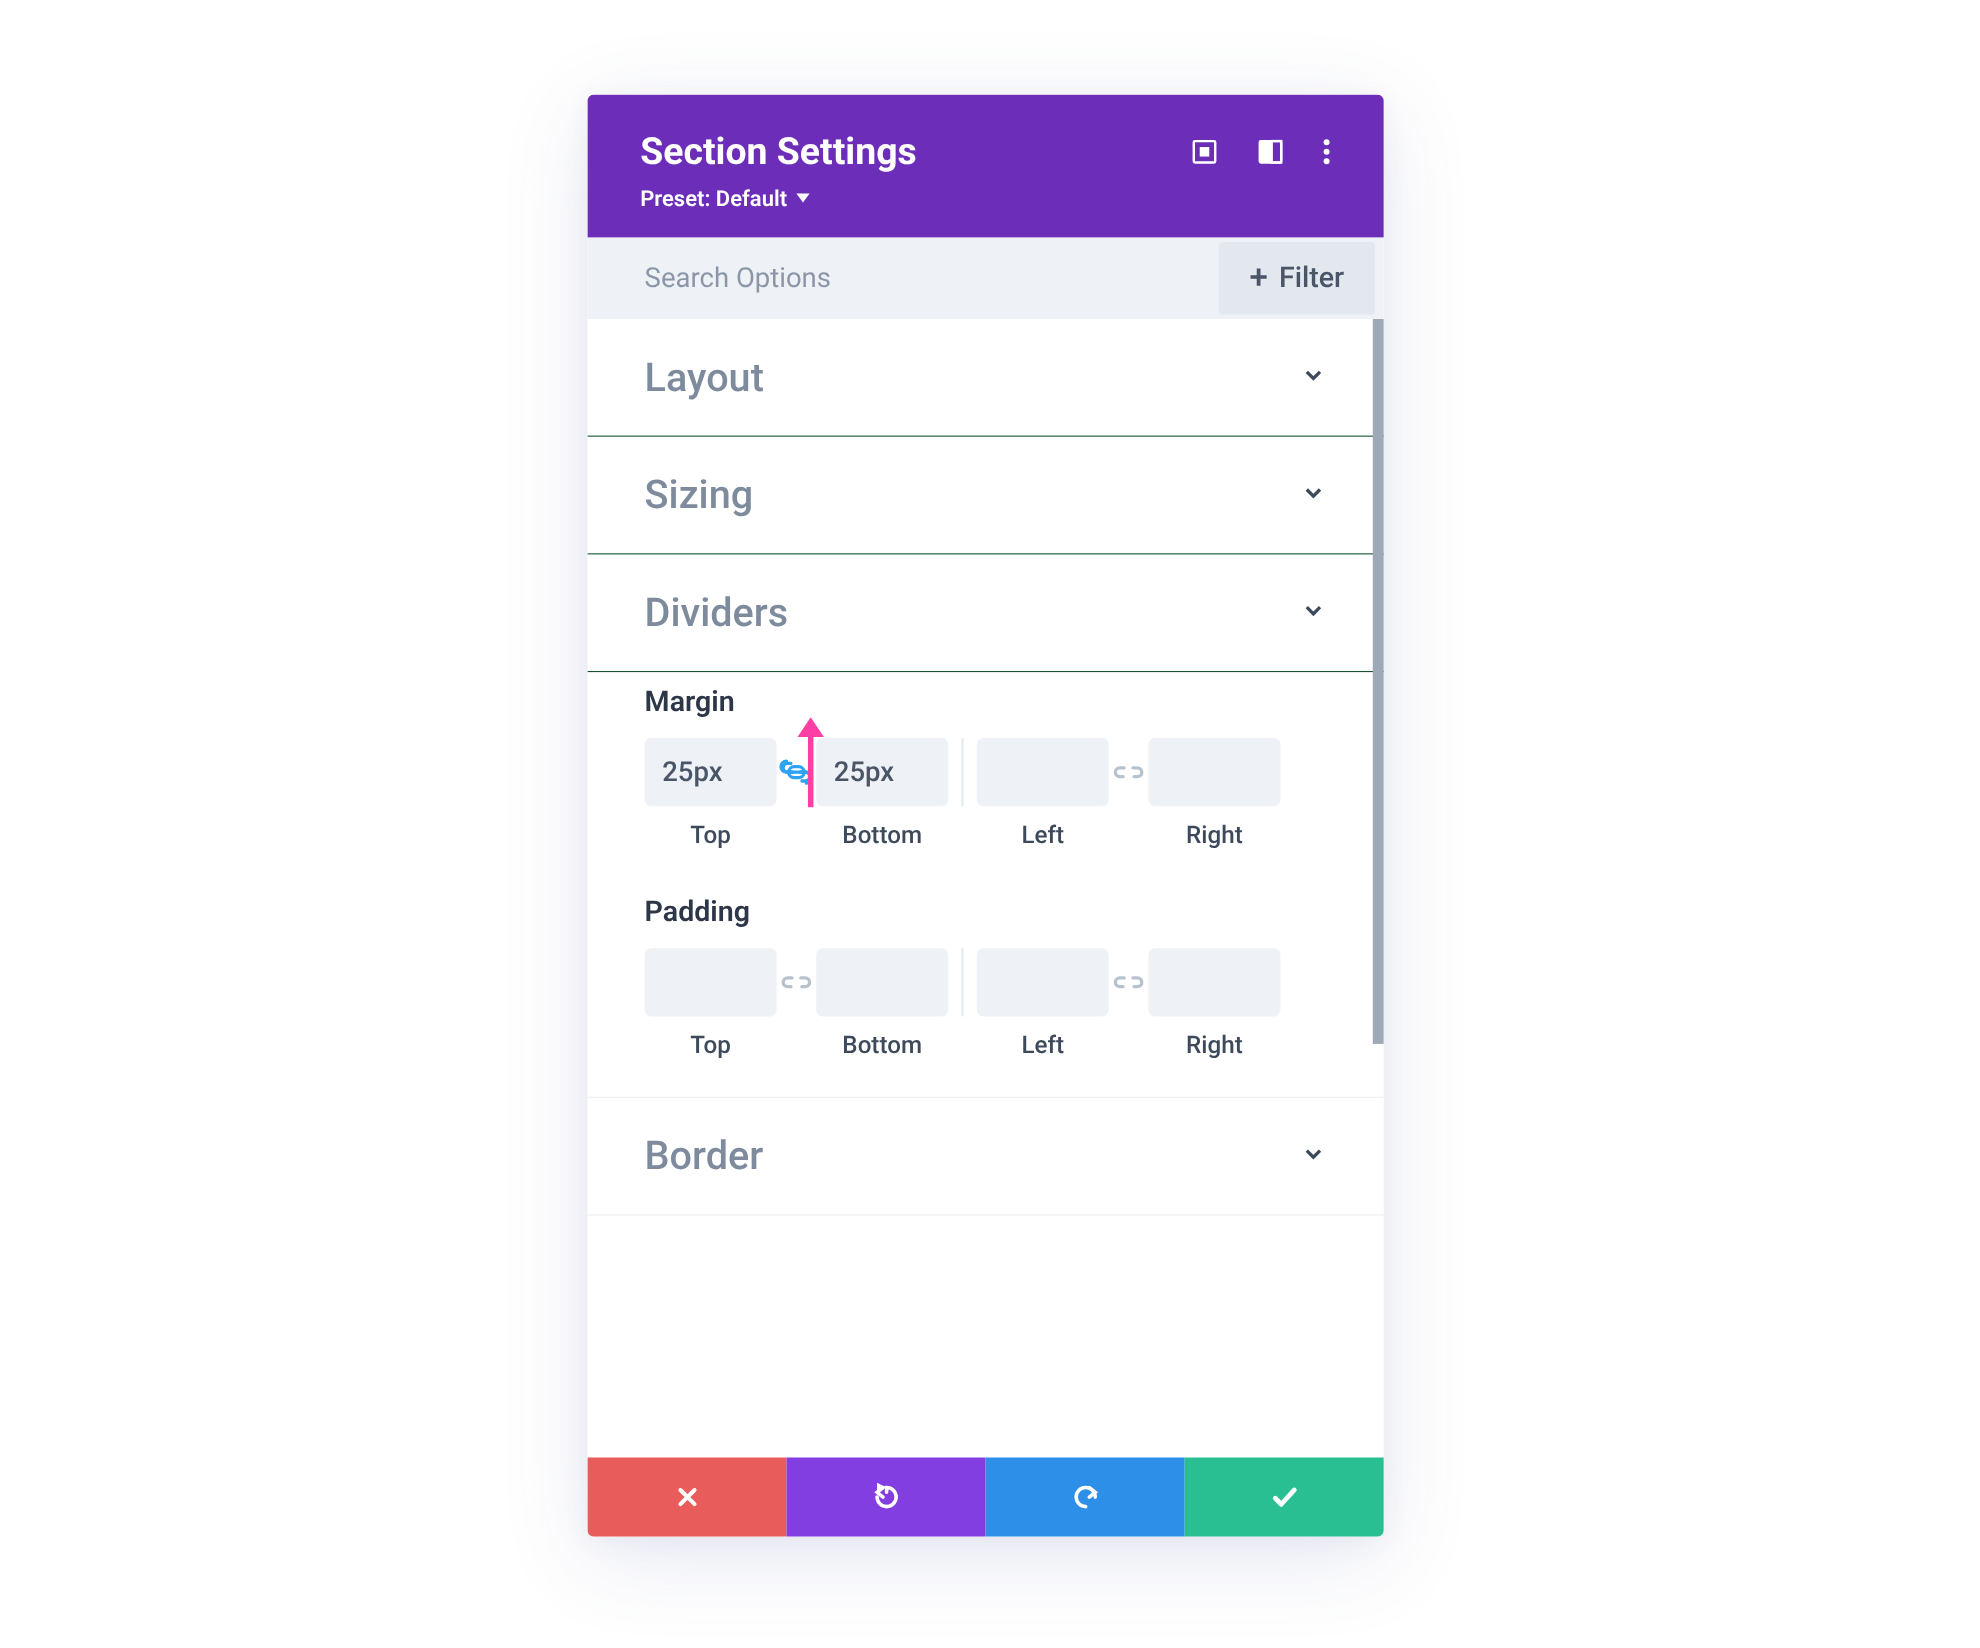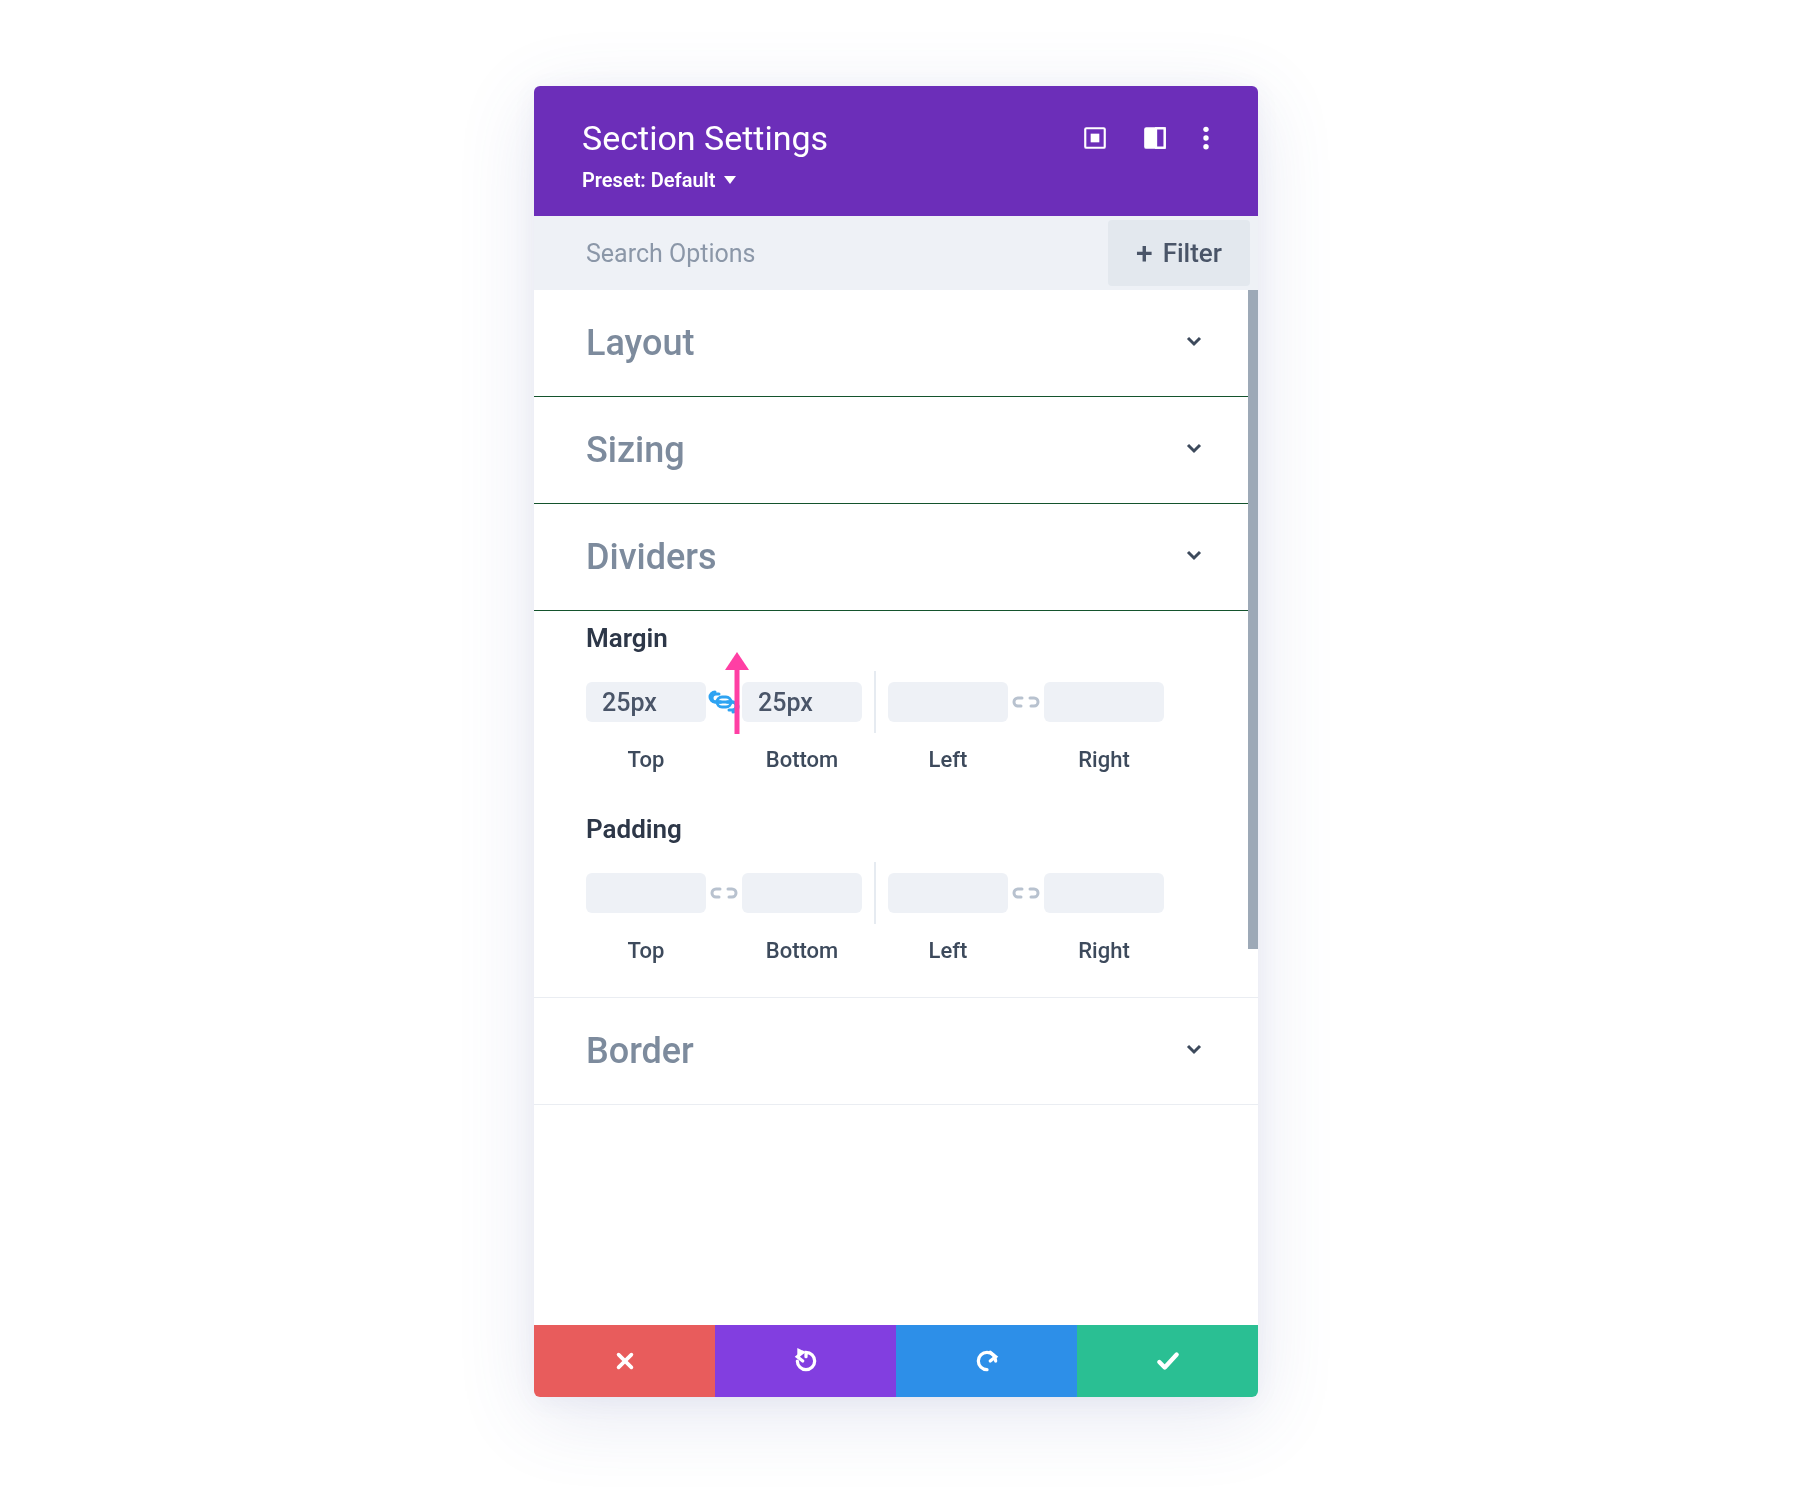--- a/index.html
+++ b/index.html
@@ -18,21 +18,21 @@
   overflow: hidden;
 }
 
 
 .hdr {
   background: #6c2eb9;
   padding: 32px 48px 24px 48px;
   color: #fff;
 }
 .hdr-row { display: flex; align-items: center; justify-content: space-between; }
-.hdr-title { font-size: 34px; font-weight: 400; }
+.hdr-title { font-size: 34px; font-weight: 700; }
 .hdr-icons { display: flex; gap: 34px; align-items: center; }
 .hdr-icons svg { display: block; }
 .preset { margin-top: 10px; font-size: 20px; font-weight: 600; display: inline-flex; align-items: center; gap: 8px; }
 .preset .caret { width: 0; height: 0; border-left: 6px solid transparent; border-right: 6px solid transparent; border-top: 8px solid #fff; display: inline-block; }
 
 
 .tabs { display: flex; background: #8e3dff; }
 .tab { flex: 0 0 auto; padding: 22px 48px; font-size: 27px; font-weight: 600; color: #fff; cursor: pointer; }
 .tab.inactive { background: #6c2eb9; }
 .tab.active { background: #a259ff; }
@@ -73,21 +73,21 @@
 
 .spacing-body { padding: 0 52px 34px 52px; border-bottom: 1px solid #eaedf2; }
 .field-label { font-size: 26px; font-weight: 600; color: #2d3748; margin-top: 12px; margin-bottom: 18px; }
 .grid4 {
   display: grid;
   grid-template-columns: 120px 36px 120px 26px 120px 36px 120px;
   align-items: center;
   column-gap: 0;
 }
 .inp {
-  width: 120px; height: 40px;
+  width: 120px; height: 62px;
   background: #eef1f6; border: none; border-radius: 6px;
   font-size: 25px; color: #4a5568; font-weight: 500;
   padding: 0 16px; outline: none;
 }
 .link-icon { display: flex; align-items: center; justify-content: center; }
 .link-icon.on svg path { stroke: #2ea3f2; }
 .link-icon.off svg path { stroke: #b8c2cf; }
 .vbar { width: 2px; height: 62px; background: #e6ebf1; justify-self: center; }
 .sub-labels {
   display: grid;

